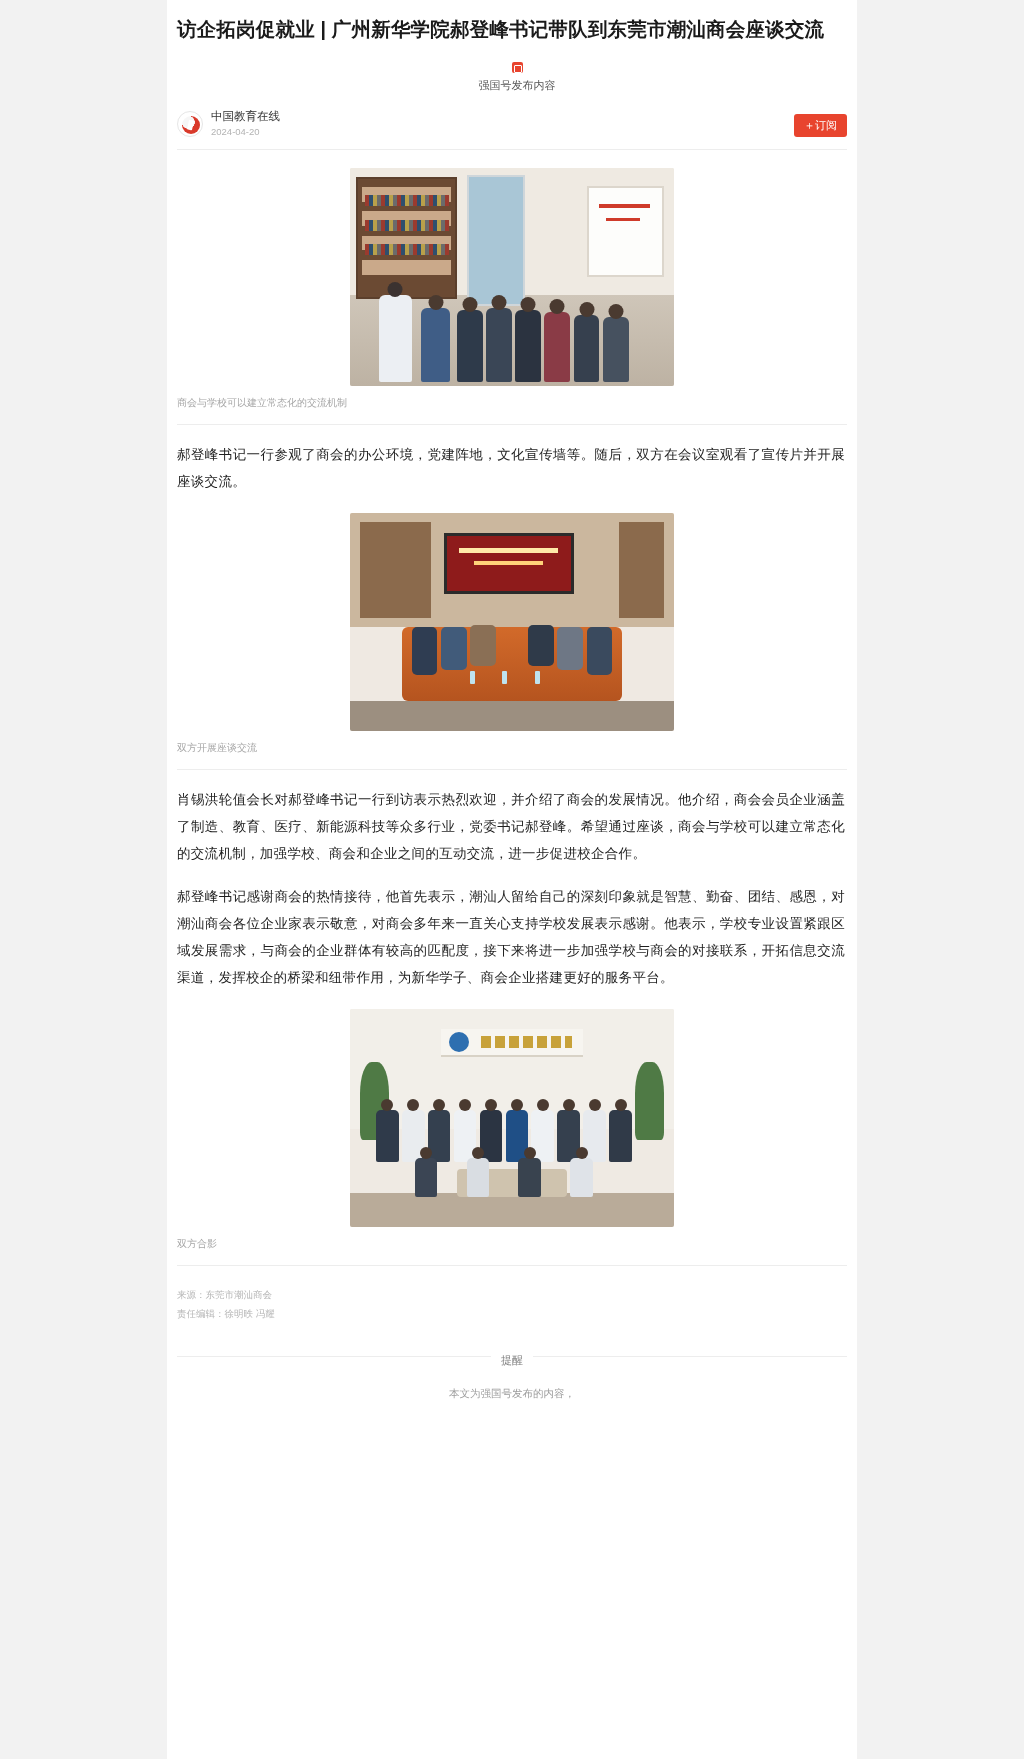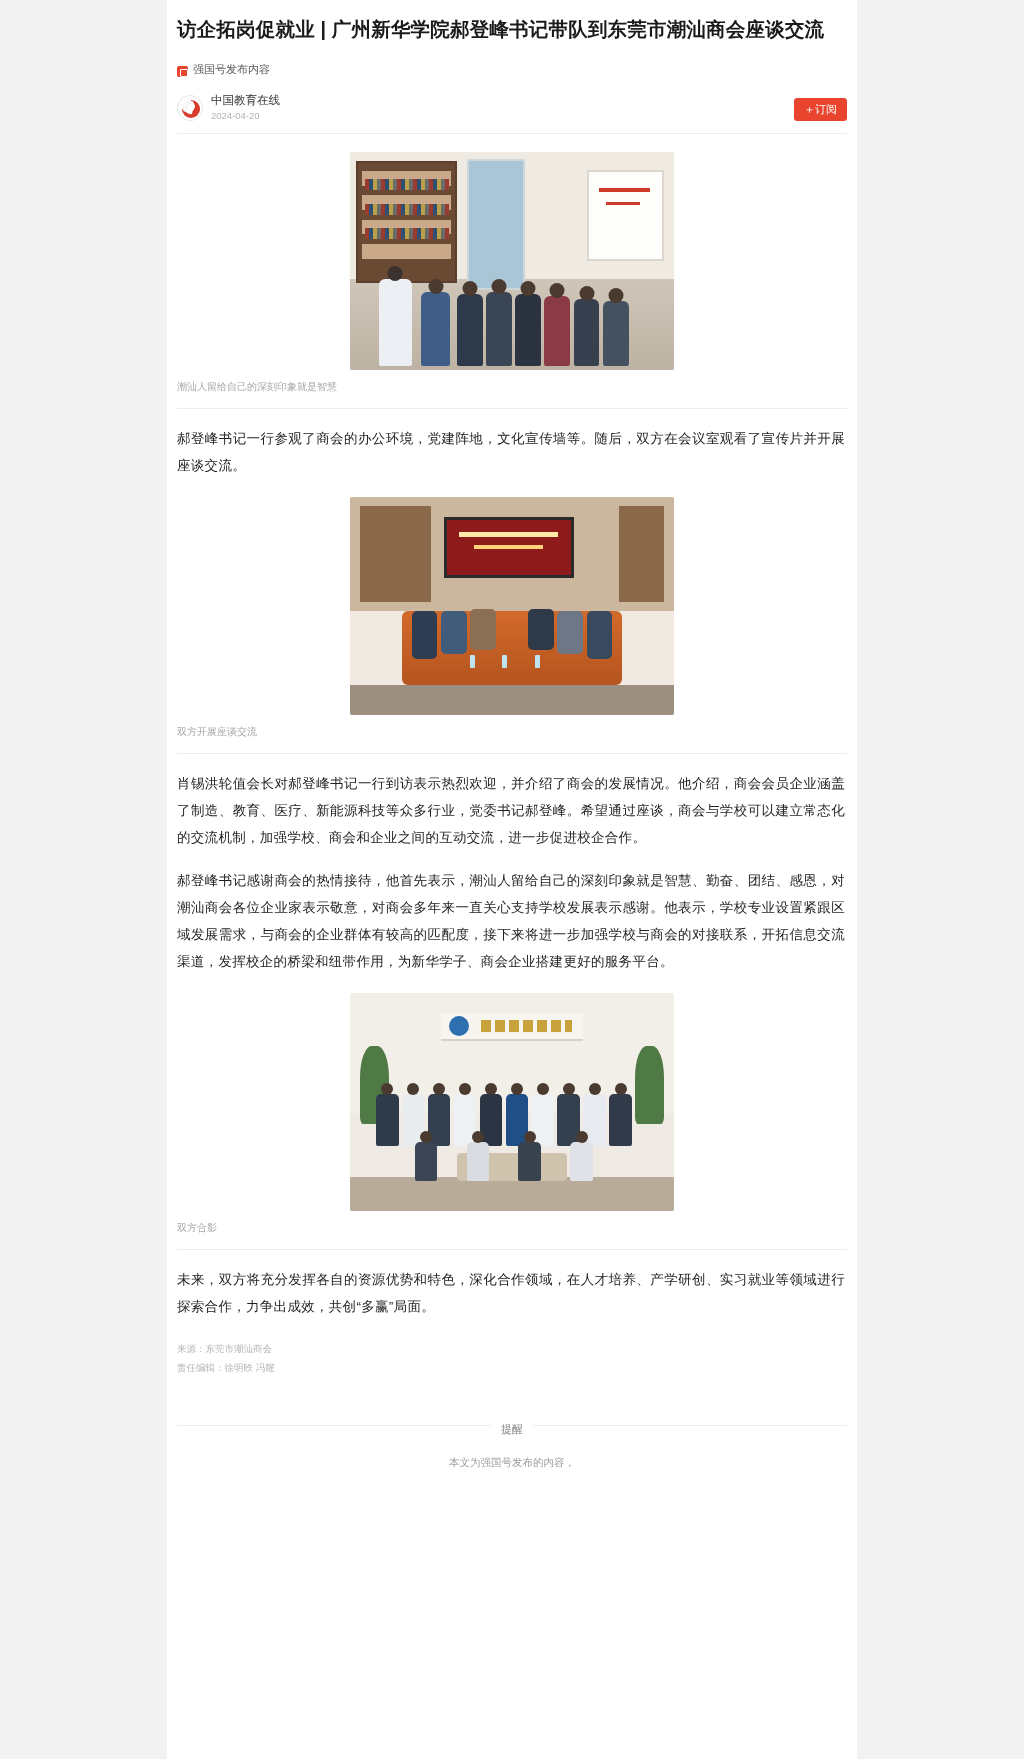--- a/index.html
+++ b/index.html
@@ -28,23 +28,24 @@
   .article-title {
     font-size: 19.5px;
     line-height: 1.55;
     font-weight: bold;
     color: #1a1a1a;
     margin: 0 12px 0 10px;
     letter-spacing: 0.2px;
   }
   .badge-row {
     display: flex;
-    align-items: flex-end;
+    align-items: center;
     margin: 18px 0 0 10px;
     gap: 5px;
+    flex-direction: column;
   }
   .badge-icon {
     width: 11px;
     height: 11px;
     background: #e8442e;
     border-radius: 2px;
     display: inline-block;
     position: relative;
     flex: none;
   }
@@ -162,21 +163,21 @@
   }
   .source-block {
     margin: 20px 10px 0 10px;
   }
   .source-line {
     font-size: 9.5px;
     color: #b5b5b5;
     line-height: 1.9;
   }
   .notice {
-    margin: 41px 10px 0 10px;
+    margin: 26px 10px 0 10px;
     text-align: center;
   }
   .notice-title {
     font-size: 11px;
     color: #7d7d7d;
     position: relative;
     display: inline-block;
     padding: 0 10px;
     background: #fff;
   }
@@ -343,21 +344,21 @@
         <div class="person" style="left:60%;width:8%;height:32%;background:#8a3b46;">
             <div class="head"></div>
           </div>
         <div class="person" style="left:69%;width:8%;height:31%;background:#36404e;">
             <div class="head"></div>
           </div>
         <div class="person" style="left:78%;width:8%;height:30%;background:#46515f;">
             <div class="head"></div>
           </div>
       </div>
-      <div class="caption">潮汕人留给自己的深刻印象就是智慧</div>
+      <div class="caption">商会与学校可以建立常态化的交流机制</div>
     </div>
 
     <div class="sec-divider"></div>
 
     <p class="para">郝登峰书记一行参观了商会的办公环境，党建阵地，文化宣传墙等。随后，双方在会议室观看了宣传片并开展座谈交流。</p>
 
     <div class="figure">
       <div class="photo p2">
         <div class="backwall"></div>
         <div class="panel"></div>
@@ -438,21 +439,20 @@
           </div>
         <div class="rowp" style="left:68%;bottom:14%;width:7%;height:18%;background:#dfe3e8;">
             <div class="rhead"></div>
           </div>
       </div>
       <div class="caption">双方合影</div>
     </div>
 
     <div class="sec-divider"></div>
 
-    <p class="para">未来，双方将充分发挥各自的资源优势和特色，深化合作领域，在人才培养、产学研创、实习就业等领域进行探索合作，力争出成效，共创“多赢”局面。</p>
 
     <div class="source-block">
       <div class="source-line">来源：东莞市潮汕商会</div>
       <div class="source-line">责任编辑：徐明昳 冯耀</div>
     </div>
 
     <div class="notice">
       <div class="notice-title-wrap">
         <div class="notice-rule"></div>
         <span class="notice-title">提醒</span>

